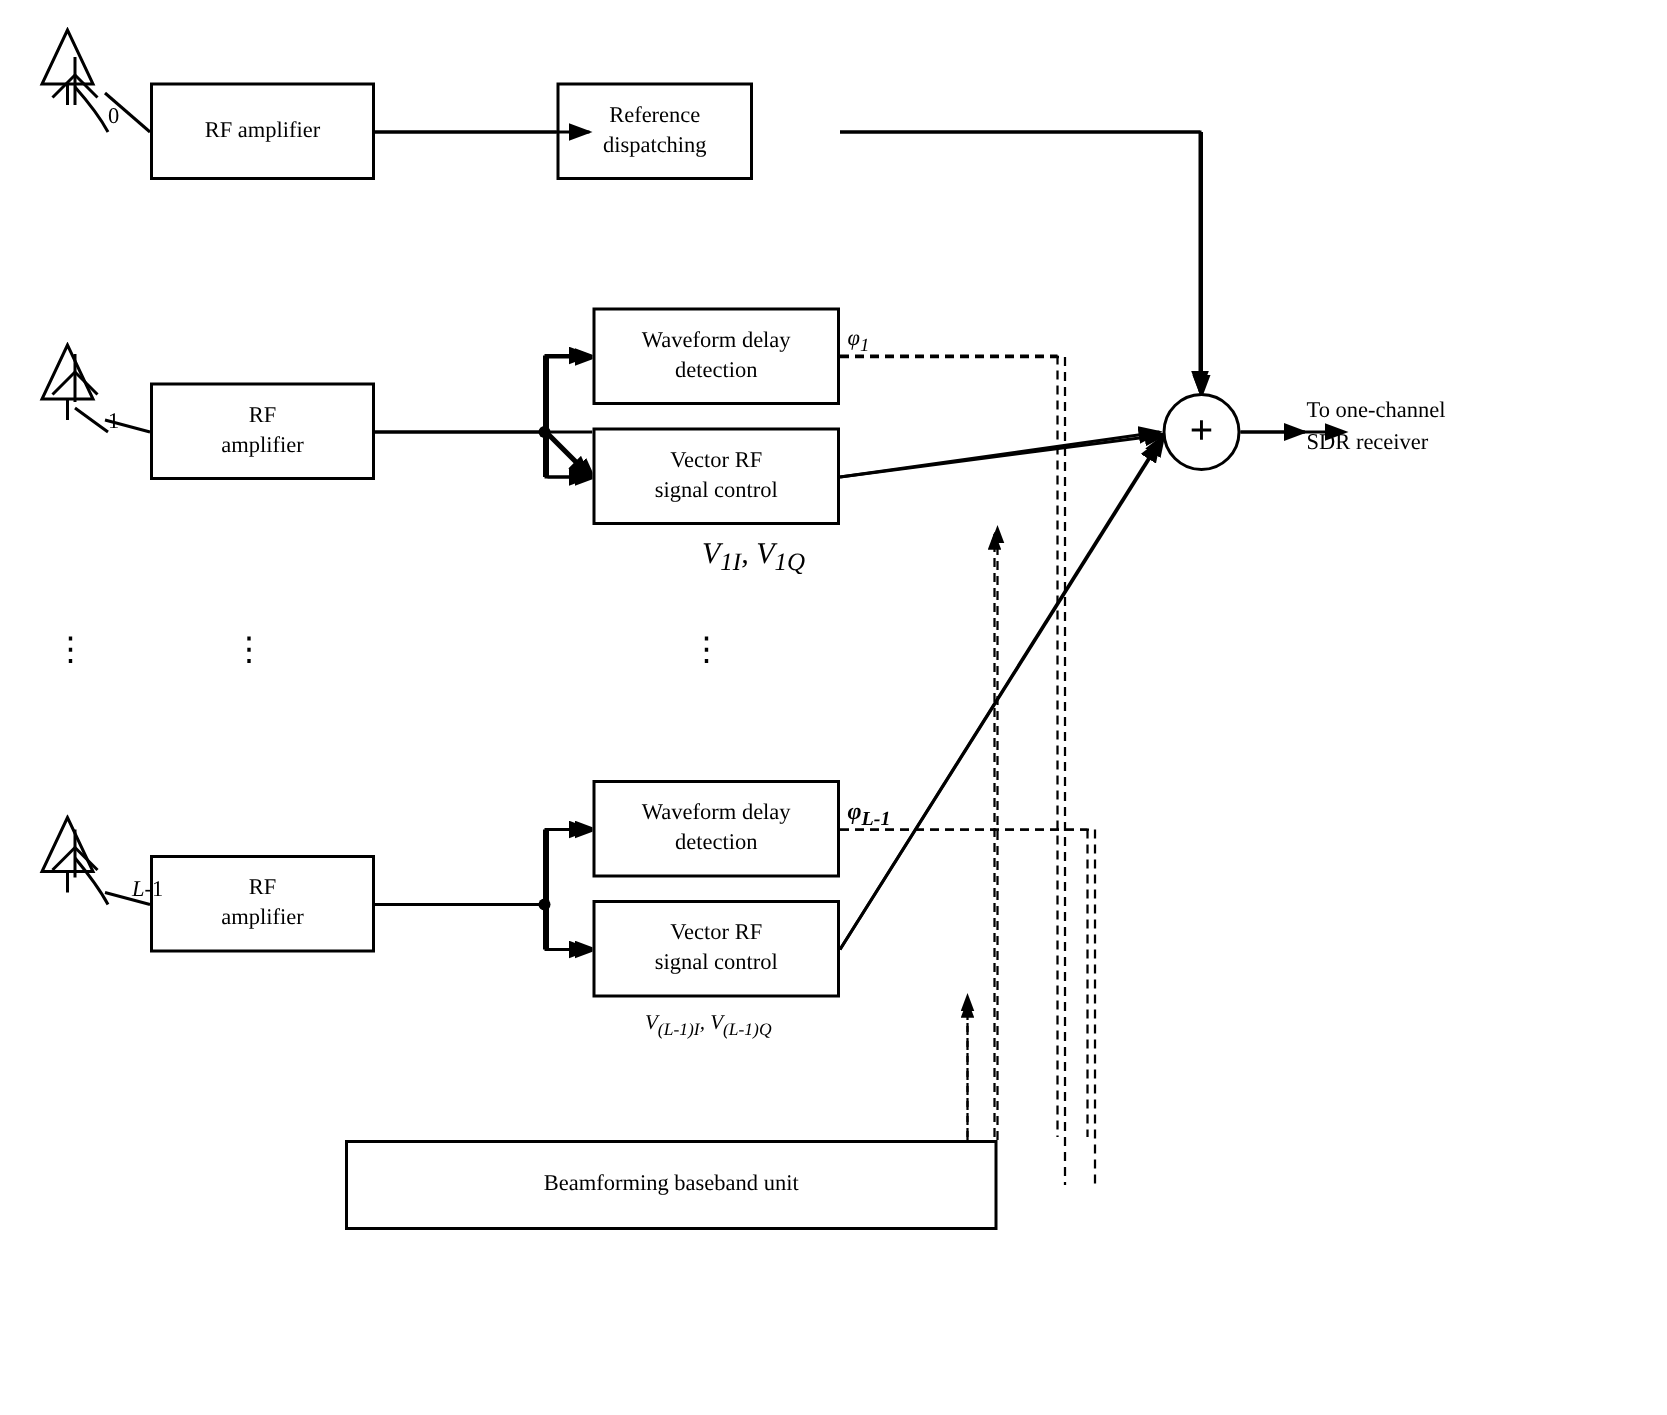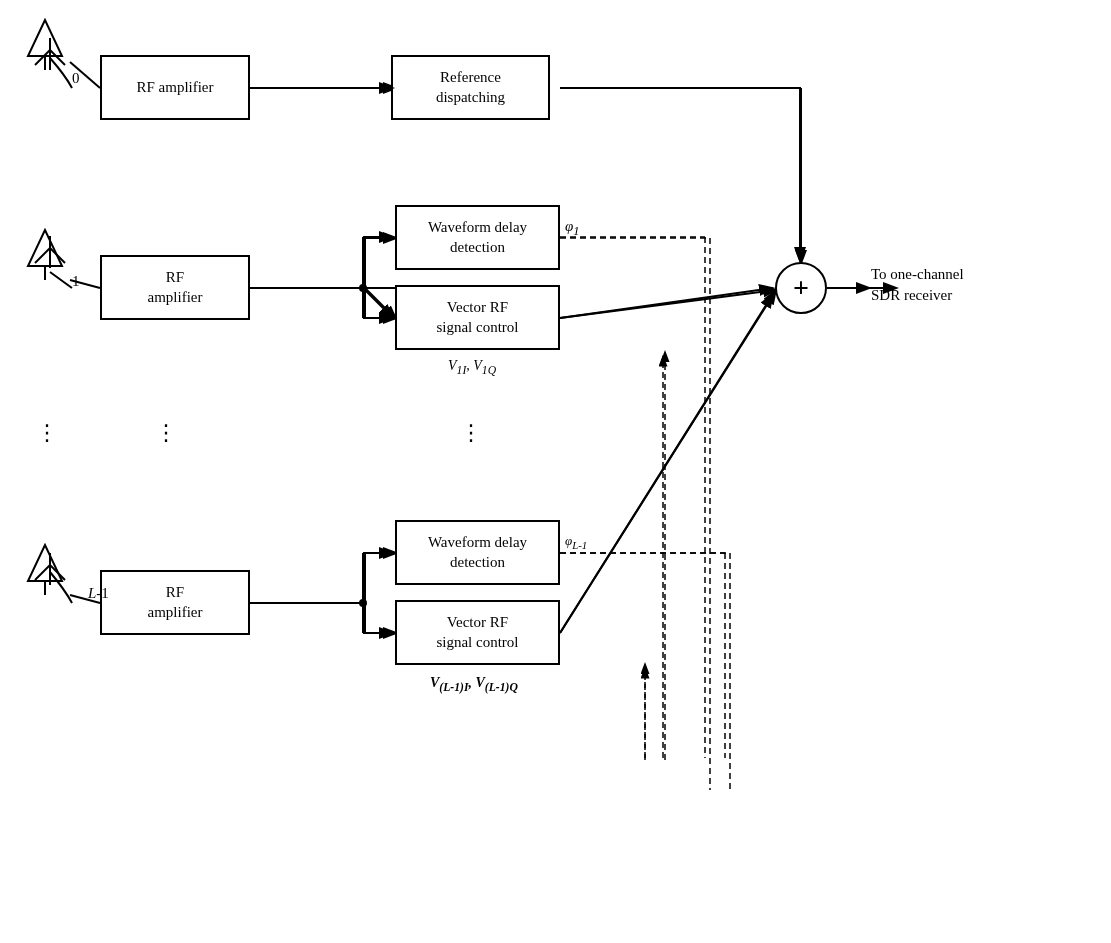--- a/index.html
+++ b/index.html
@@ -161,21 +161,21 @@
   <svg style="position:absolute;left:18px;top:543px;width:55px;height:55px;">
     <polygon points="27,2 10,38 44,38" fill="none" stroke="#000" stroke-width="2"></polygon>
     <line x1="27" y1="38" x2="27" y2="52" stroke="#000" stroke-width="2"></line>
   </svg>
 
   <div class="block-box" style="left:100px; top:55px; width:150px; height:65px;">
     <span>RF
 amplifier</span>
   </div>
 
-  <div class="block-box" style="left:391px; top:55px; width:159px; height:65px;">
+  <div class="block-box" style="left:371px; top:55px; width:131px; height:65px;">
     <span>Reference<br>dispatching</span>
   </div>
 
   <div class="block-box" style="left:100px; top:255px; width:150px; height:65px;">
     <span>RF<br>amplifier</span>
   </div>
 
   <div class="block-box" style="left:395px; top:205px; width:165px; height:65px;">
     <span>Waveform delay<br>detection</span>
   </div>
@@ -189,40 +189,43 @@
   </div>
 
   <div class="block-box" style="left:395px; top:520px; width:165px; height:65px;">
     <span>Waveform delay<br>detection</span>
   </div>
 
   <div class="block-box" style="left:395px; top:600px; width:165px; height:65px;">
     <span>Vector RF<br>signal control</span>
   </div>
 
+  <div class="block-box" style="left:230px; top:760px; width:435px; height:60px;">
+    <span>Beamforming baseband unit</span>
+  </div>
 
   <div class="sum-circle" style="left:775px; top:262px;">
     <span class="sum-plus">+</span>
   </div>
 
   <span class="label" style="left:72px; top:70px;">0</span>
   <span class="label" style="left:72px; top:273px;">1</span>
   <span class="label" style="left:68px; top:585px;margin-left:20px;"><i>L</i>-1</span>
 
   <span class="label" style="left:36px; top:420px; font-size:22px;">⋮</span>
   <span class="label" style="left:155px; top:420px; font-size:22px;">⋮</span>
   <span class="label" style="left:460px; top:420px; font-size:22px;">⋮</span>
 
   <span class="label label-italic" style="left:565px; top:218px; font-size:15px;"><i>φ</i><sub>1</sub></span>
 
-  <span class="label label-italic" style="left:565px; top:533px; font-size:13px;"><i>φ</i><sub><i>L</i>-1</sub></span>
-
-  <span class="label label-italic" style="left:448px; top:358px; font-size:14px;"><i>V</i><sub>1<i>I</i></sub>, <i>V</i><sub>1<i>Q</i></sub></span>
-
-  <span class="label label-italic" style="left:430px; top:675px; font-size:14px;font-weight:bold;"><i>V</i><sub>(<i>L</i>-1)<i>I</i></sub>, <i>V</i><sub>(<i>L</i>-1)<i>Q</i></sub></span>
+  <span class="label label-italic" style="left:565px; top:533px; font-size:16px;font-weight:bold;"><i>φ</i><sub><i>L</i>-1</sub></span>
+
+  <span class="label label-italic" style="left:468px; top:358px; font-size:20px;"><i>V</i><sub>1<i>I</i></sub>, <i>V</i><sub>1<i>Q</i></sub></span>
+
+  <span class="label label-italic" style="left:430px; top:675px; font-size:14px;"><i>V</i><sub>(<i>L</i>-1)<i>I</i></sub>, <i>V</i><sub>(<i>L</i>-1)<i>Q</i></sub></span>
 
   <span class="label" style="left:840px; top:264px; font-size:15px; line-height:1.4;margin-left:31px;">To one-channel<br>SDR receiver</span>
 
   <svg style="position:absolute;top:0;left:0;width:1111px;height:943px;pointer-events:none;">
     <defs>
       <marker id="arrowhead" markerWidth="8" markerHeight="6" refX="7" refY="3" orient="auto">
         <polygon points="0 0, 8 3, 0 6" fill="#000"></polygon>
       </marker>
       <marker id="arrowhead-dash" markerWidth="8" markerHeight="6" refX="7" refY="3" orient="auto">
         <polygon points="0 0, 8 3, 0 6" fill="#000"></polygon>

